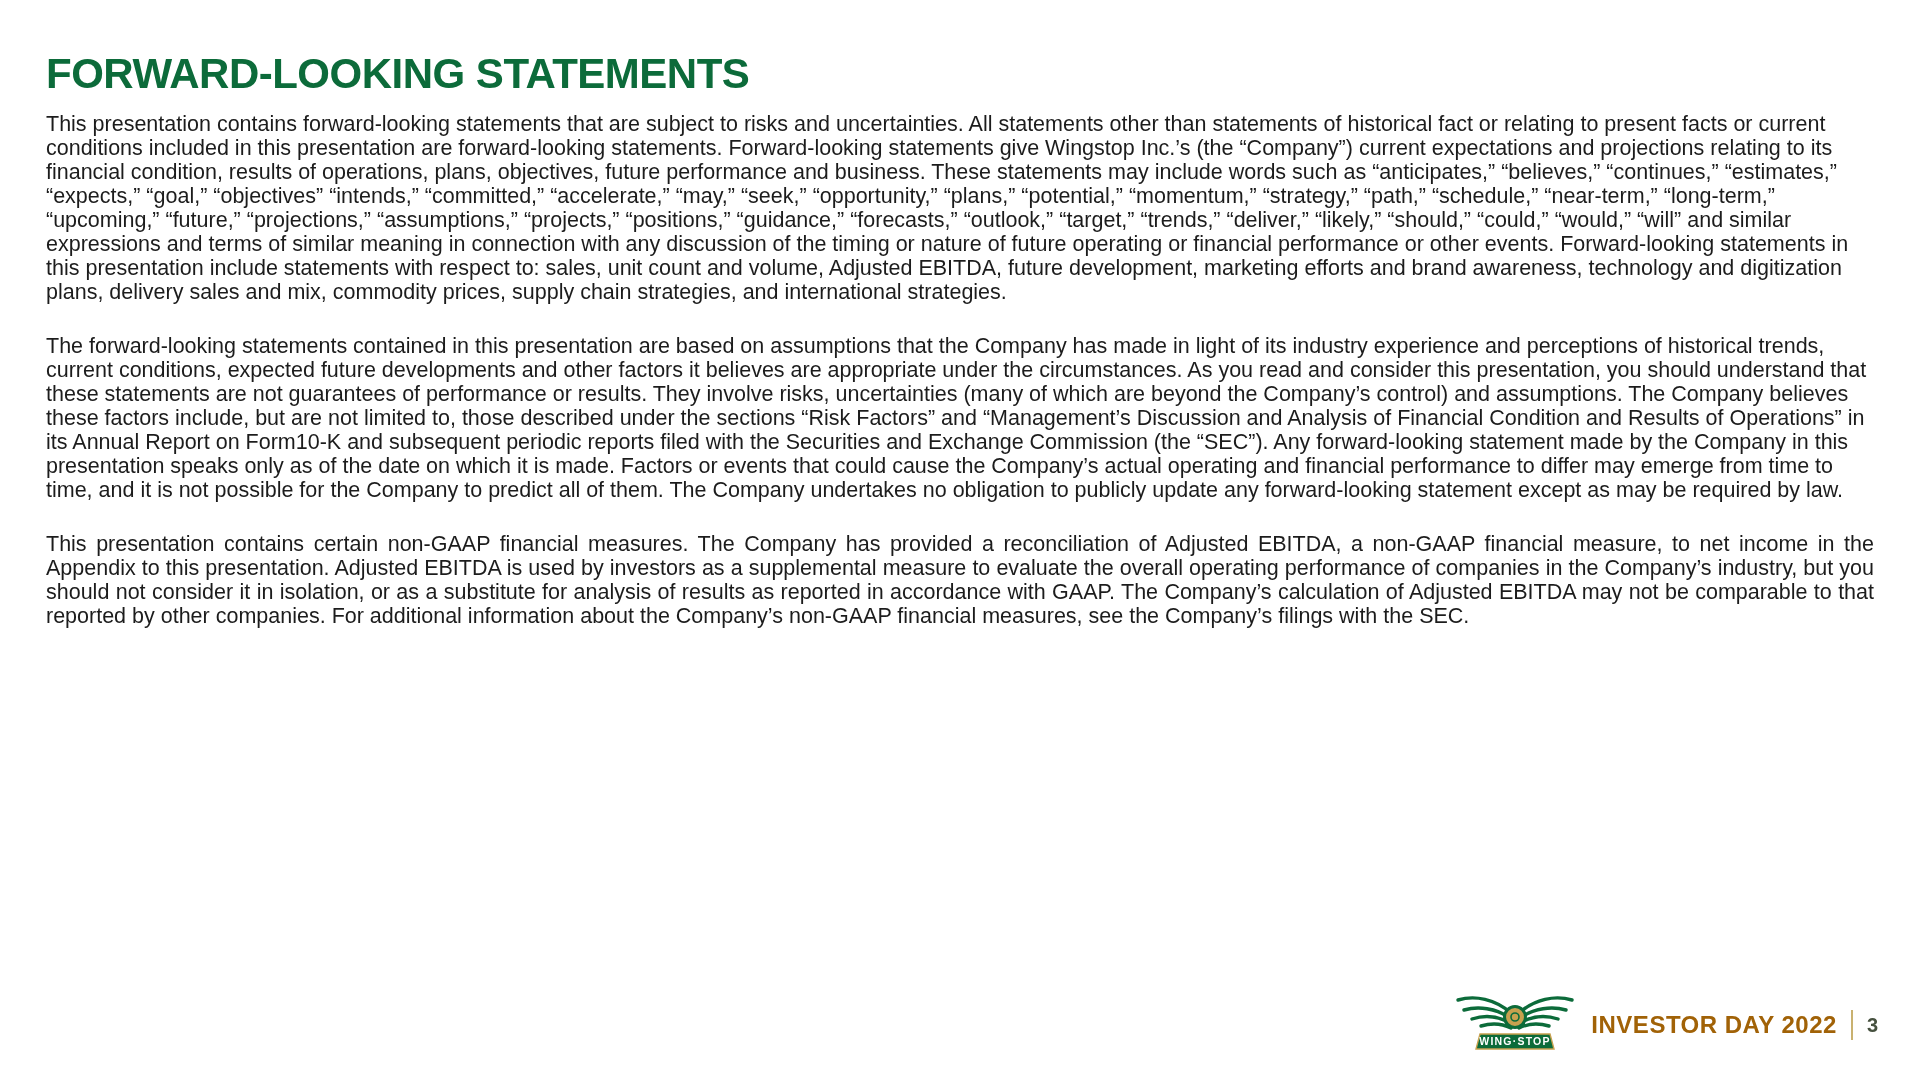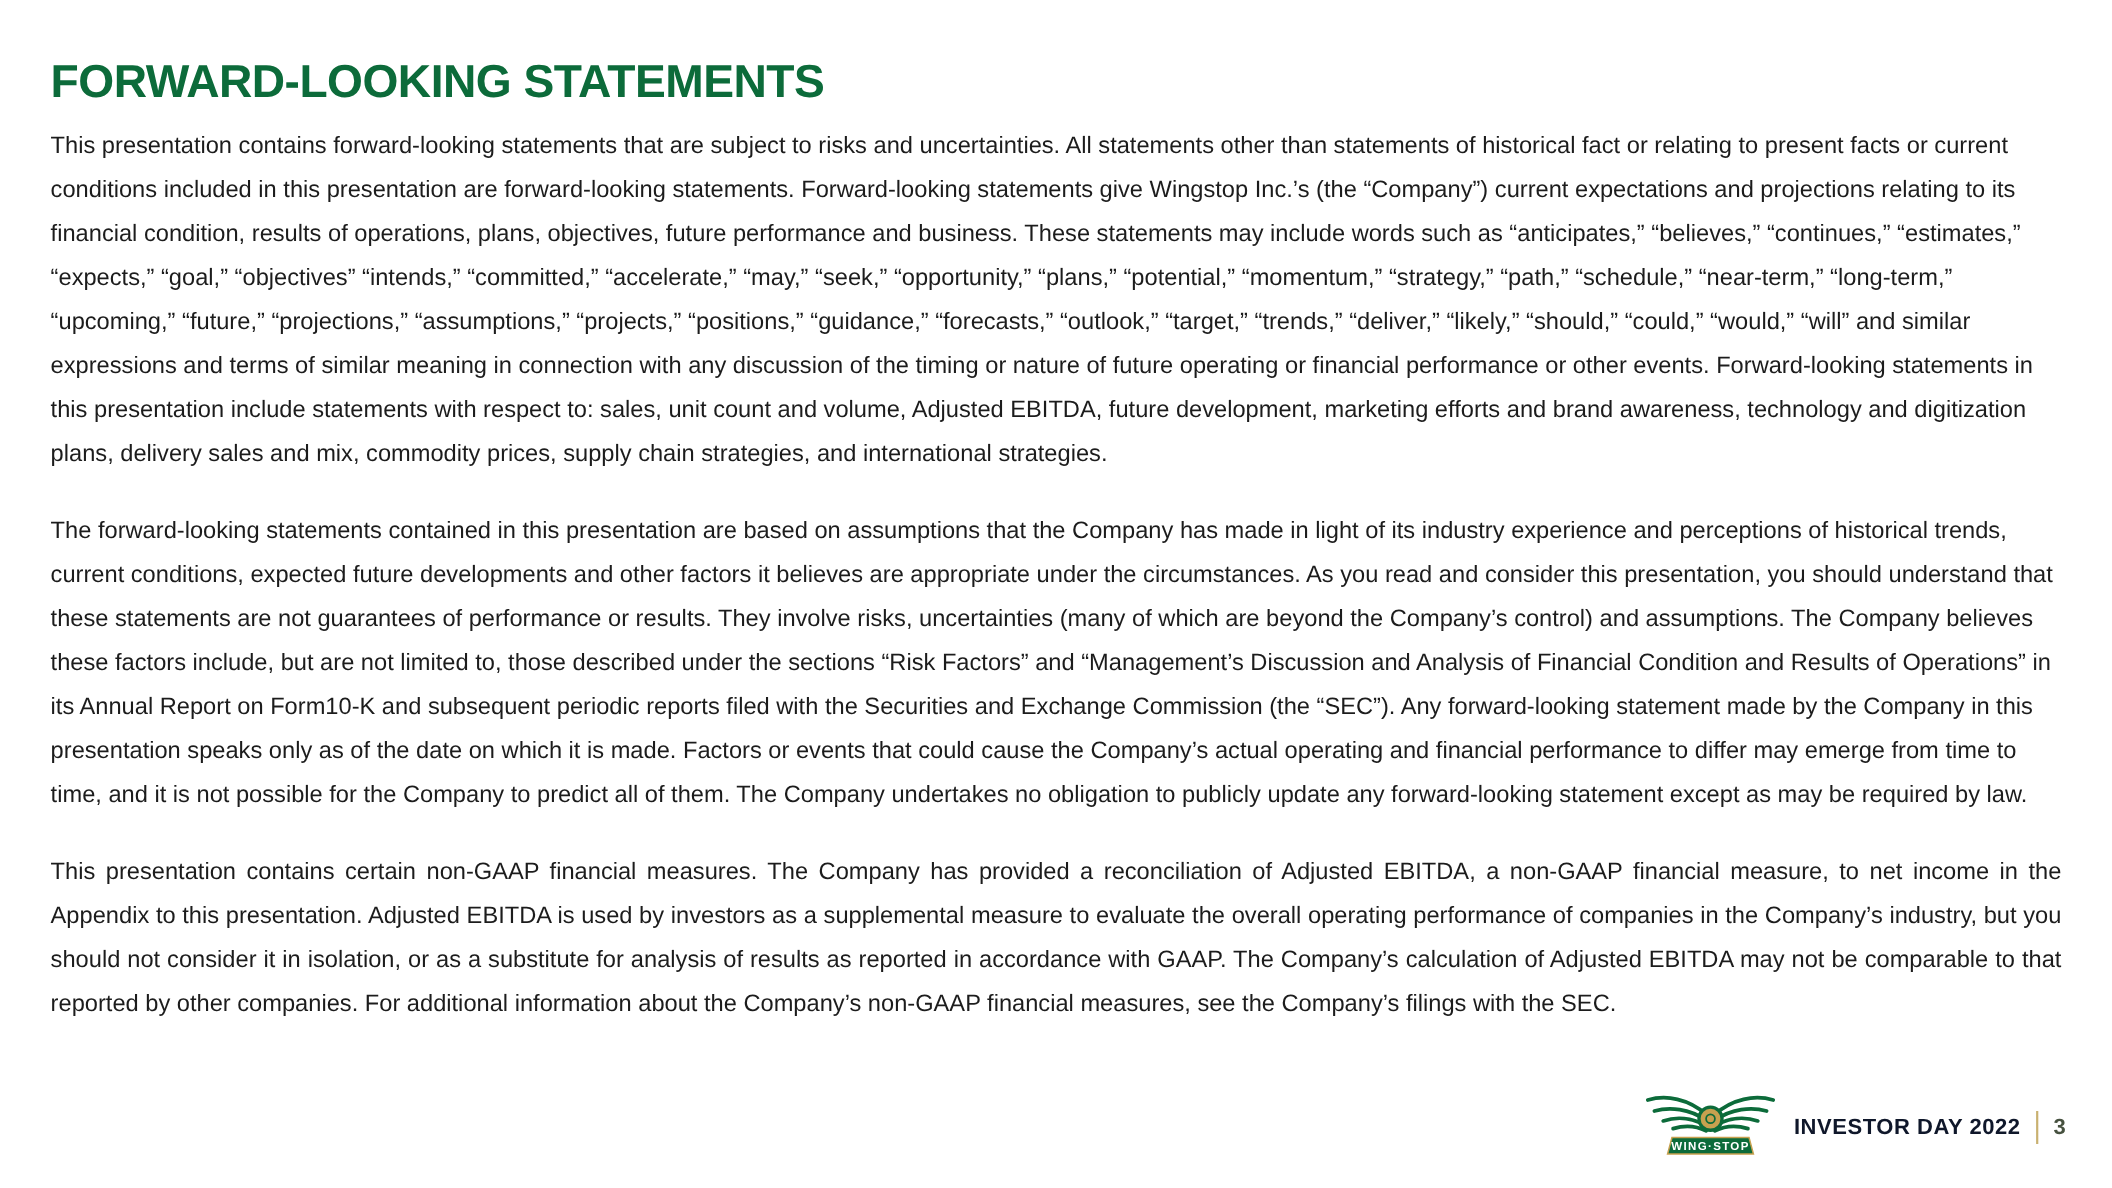--- a/index.html
+++ b/index.html
@@ -27,42 +27,42 @@
     font-weight: bold;
     letter-spacing: -0.5px;
     margin: 0 0 16px 0;
     line-height: 1.05;
   }
   .section + .section .section-title {
     margin-top: 14px;
   }
   .body-para {
     font-size: 21.5px;
-    line-height: 40px;
+    line-height: 24px;
     margin: 16px 0 30px 0;
     text-align: left;
   }
   .body-para.justified {
     text-align: justify;
   }
   .footer {
     position: absolute;
     right: 42px;
     bottom: 24px;
     display: flex;
     align-items: center;
     gap: 14px;
   }
   .logo {
     display: block;
   }
   .event-label {
-    color: #0f172a;
+    color: #a16207;
     font-weight: bold;
-    font-size: 20px;
+    font-size: 24px;
     letter-spacing: 0.5px;
     white-space: nowrap;
   }
   .footer-divider {
     width: 2px;
     height: 30px;
     background: #c9b170;
   }
   .page-number {
     font-size: 20px;

